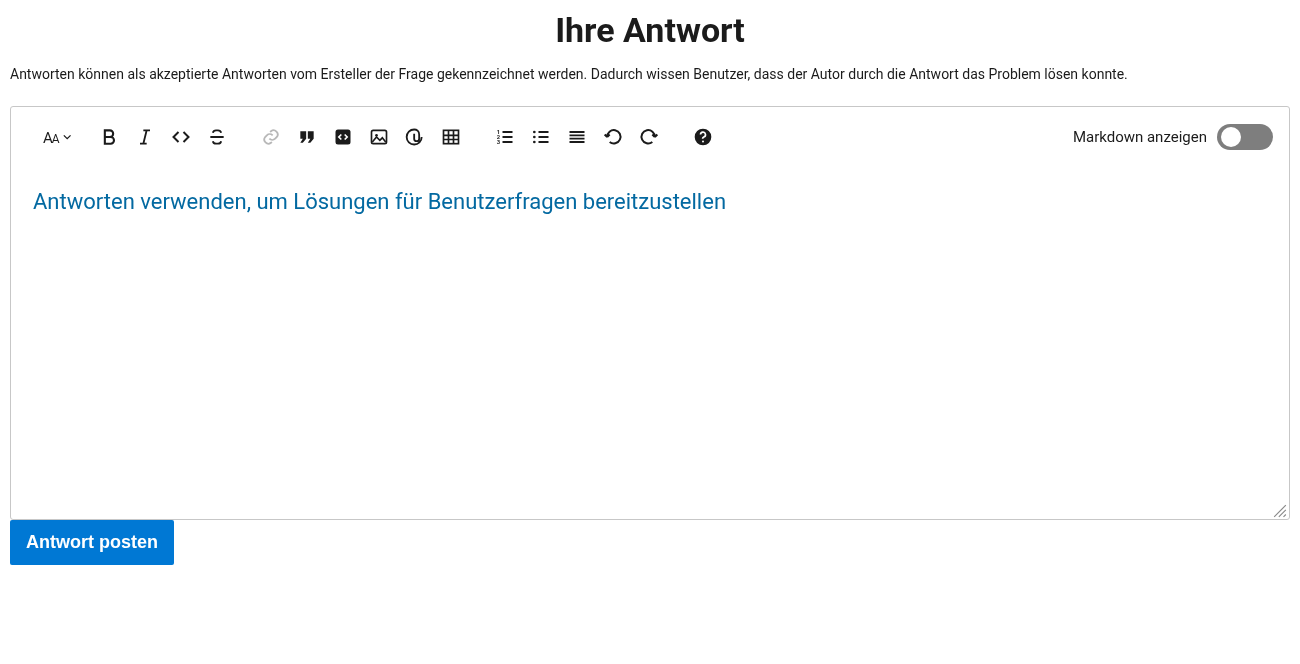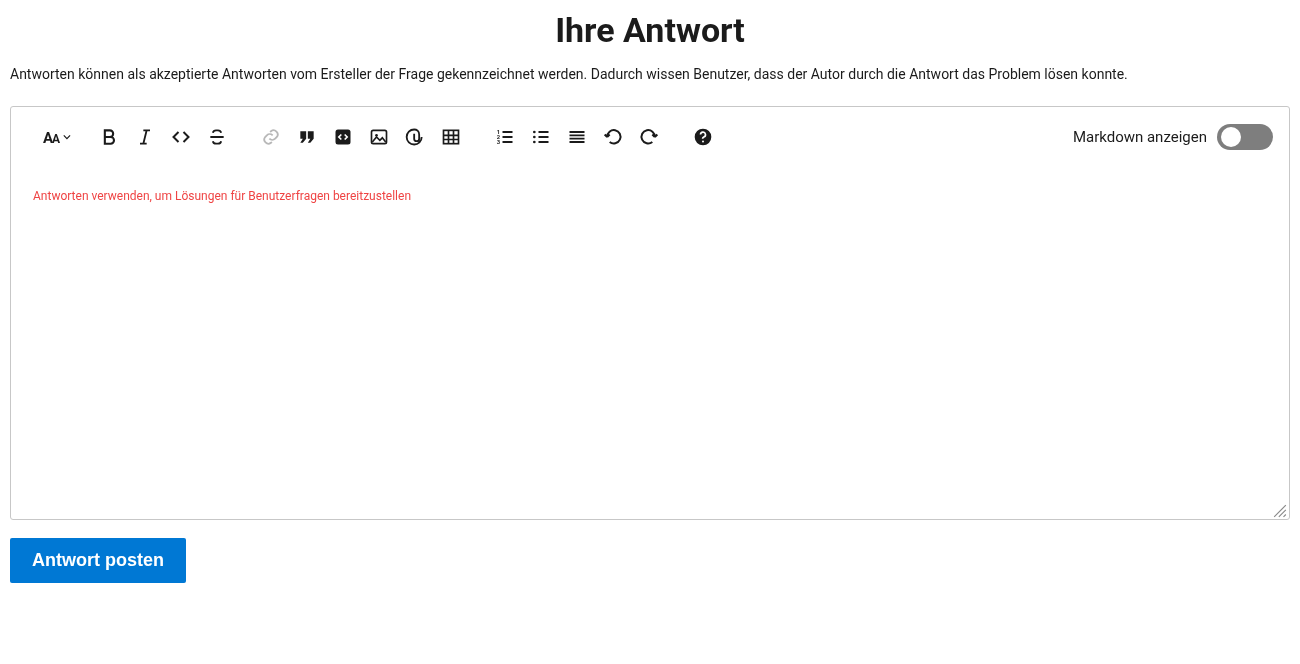--- a/index.html
+++ b/index.html
@@ -44,21 +44,21 @@
   align-items: center;
   justify-content: center;
   cursor: pointer;
   border-radius: 3px;
   color: #1b1b1b;
 }
 .tool-btn.disabled { color: #b8b8b8; cursor: default; }
 .tool-btn svg { width: 20px; height: 20px; fill: currentColor; }
 .tool-btn .chev { width: 10px; height: 10px; margin-left: 4px; }
 .tool-btn.wide { width: 44px; }
-.aa-label { font-size: 15px; font-weight: 700; letter-spacing: -1px; margin-left: 16px; }
+.aa-label { font-size: 15px; font-weight: 400; letter-spacing: -1px; margin-left: 16px; }
 .aa-small { font-size: 12px; }
 .toolbar-right {
   margin-left: auto;
   display: flex;
   align-items: center;
   gap: 10px;
 }
 .toggle-label { font-size: 15px; color: #1b1b1b; text-align: center; }
 .toggle {
   width: 56px;
@@ -76,40 +76,39 @@
   position: absolute;
   top: 3px;
   left: 4px;
 }
 .editor-area {
   min-height: 340px;
   padding: 18px 6px 6px 6px;
   position: relative;
 }
 .placeholder {
-  color: #ef4444;
-  font-size: 12px;
+  color: #0369a1;
+  font-size: 22px;
 }
 .resize-grip {
   position: absolute;
   right: 2px;
   bottom: 2px;
   width: 14px;
   height: 14px;
   pointer-events: none;
 }
 .resize-grip svg { width: 14px; height: 14px; fill: #8a8a8a; }
 .post-btn {
-  margin-top: 18px;
   background: #0078d4;
   color: #fff;
   border: none;
   font-size: 18px;
   font-weight: 600;
-  padding: 12px 22px;
+  padding: 12px 16px;
   cursor: pointer;
   border-radius: 2px;
 }
 </style>
 </head>
 <body>
 
 <div class="container">
   <h2 class="page-title">Ihre Antwort</h2>
   <p class="description">Antworten können als akzeptierte Antworten vom Ersteller der Frage gekennzeichnet werden. Dadurch wissen Benutzer, dass der Autor durch die Antwort das Problem lösen konnte.</p>

